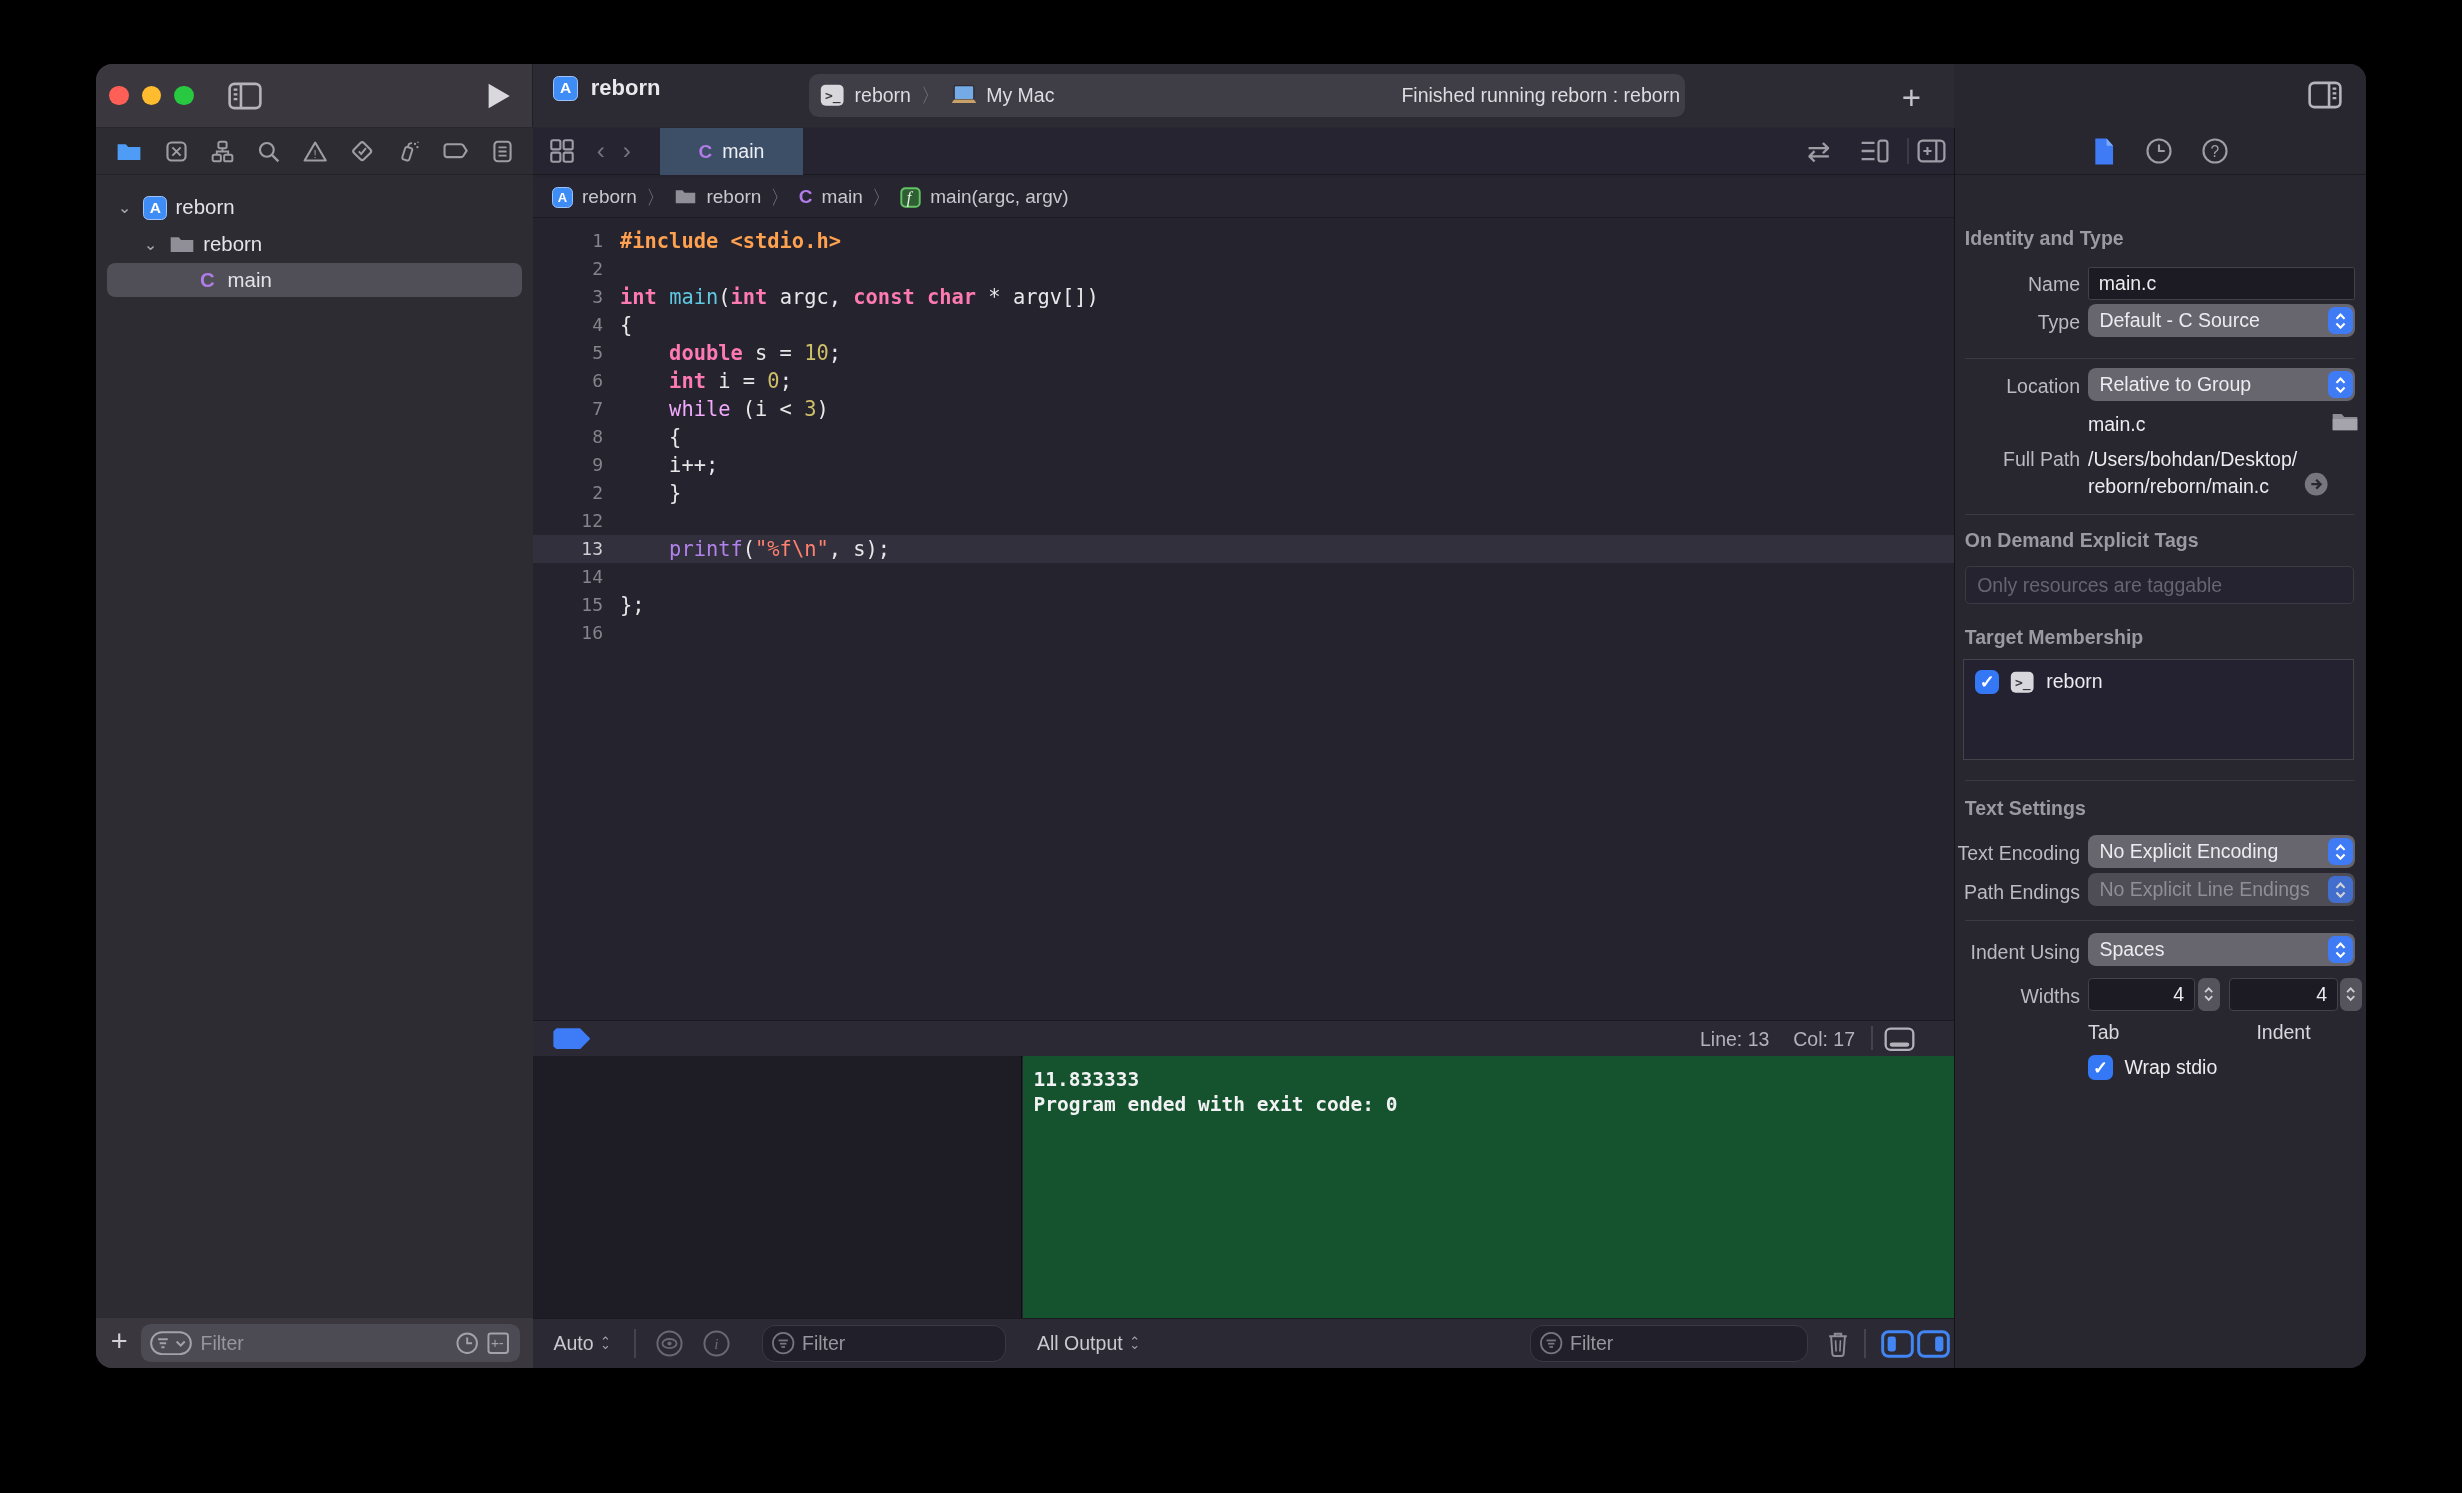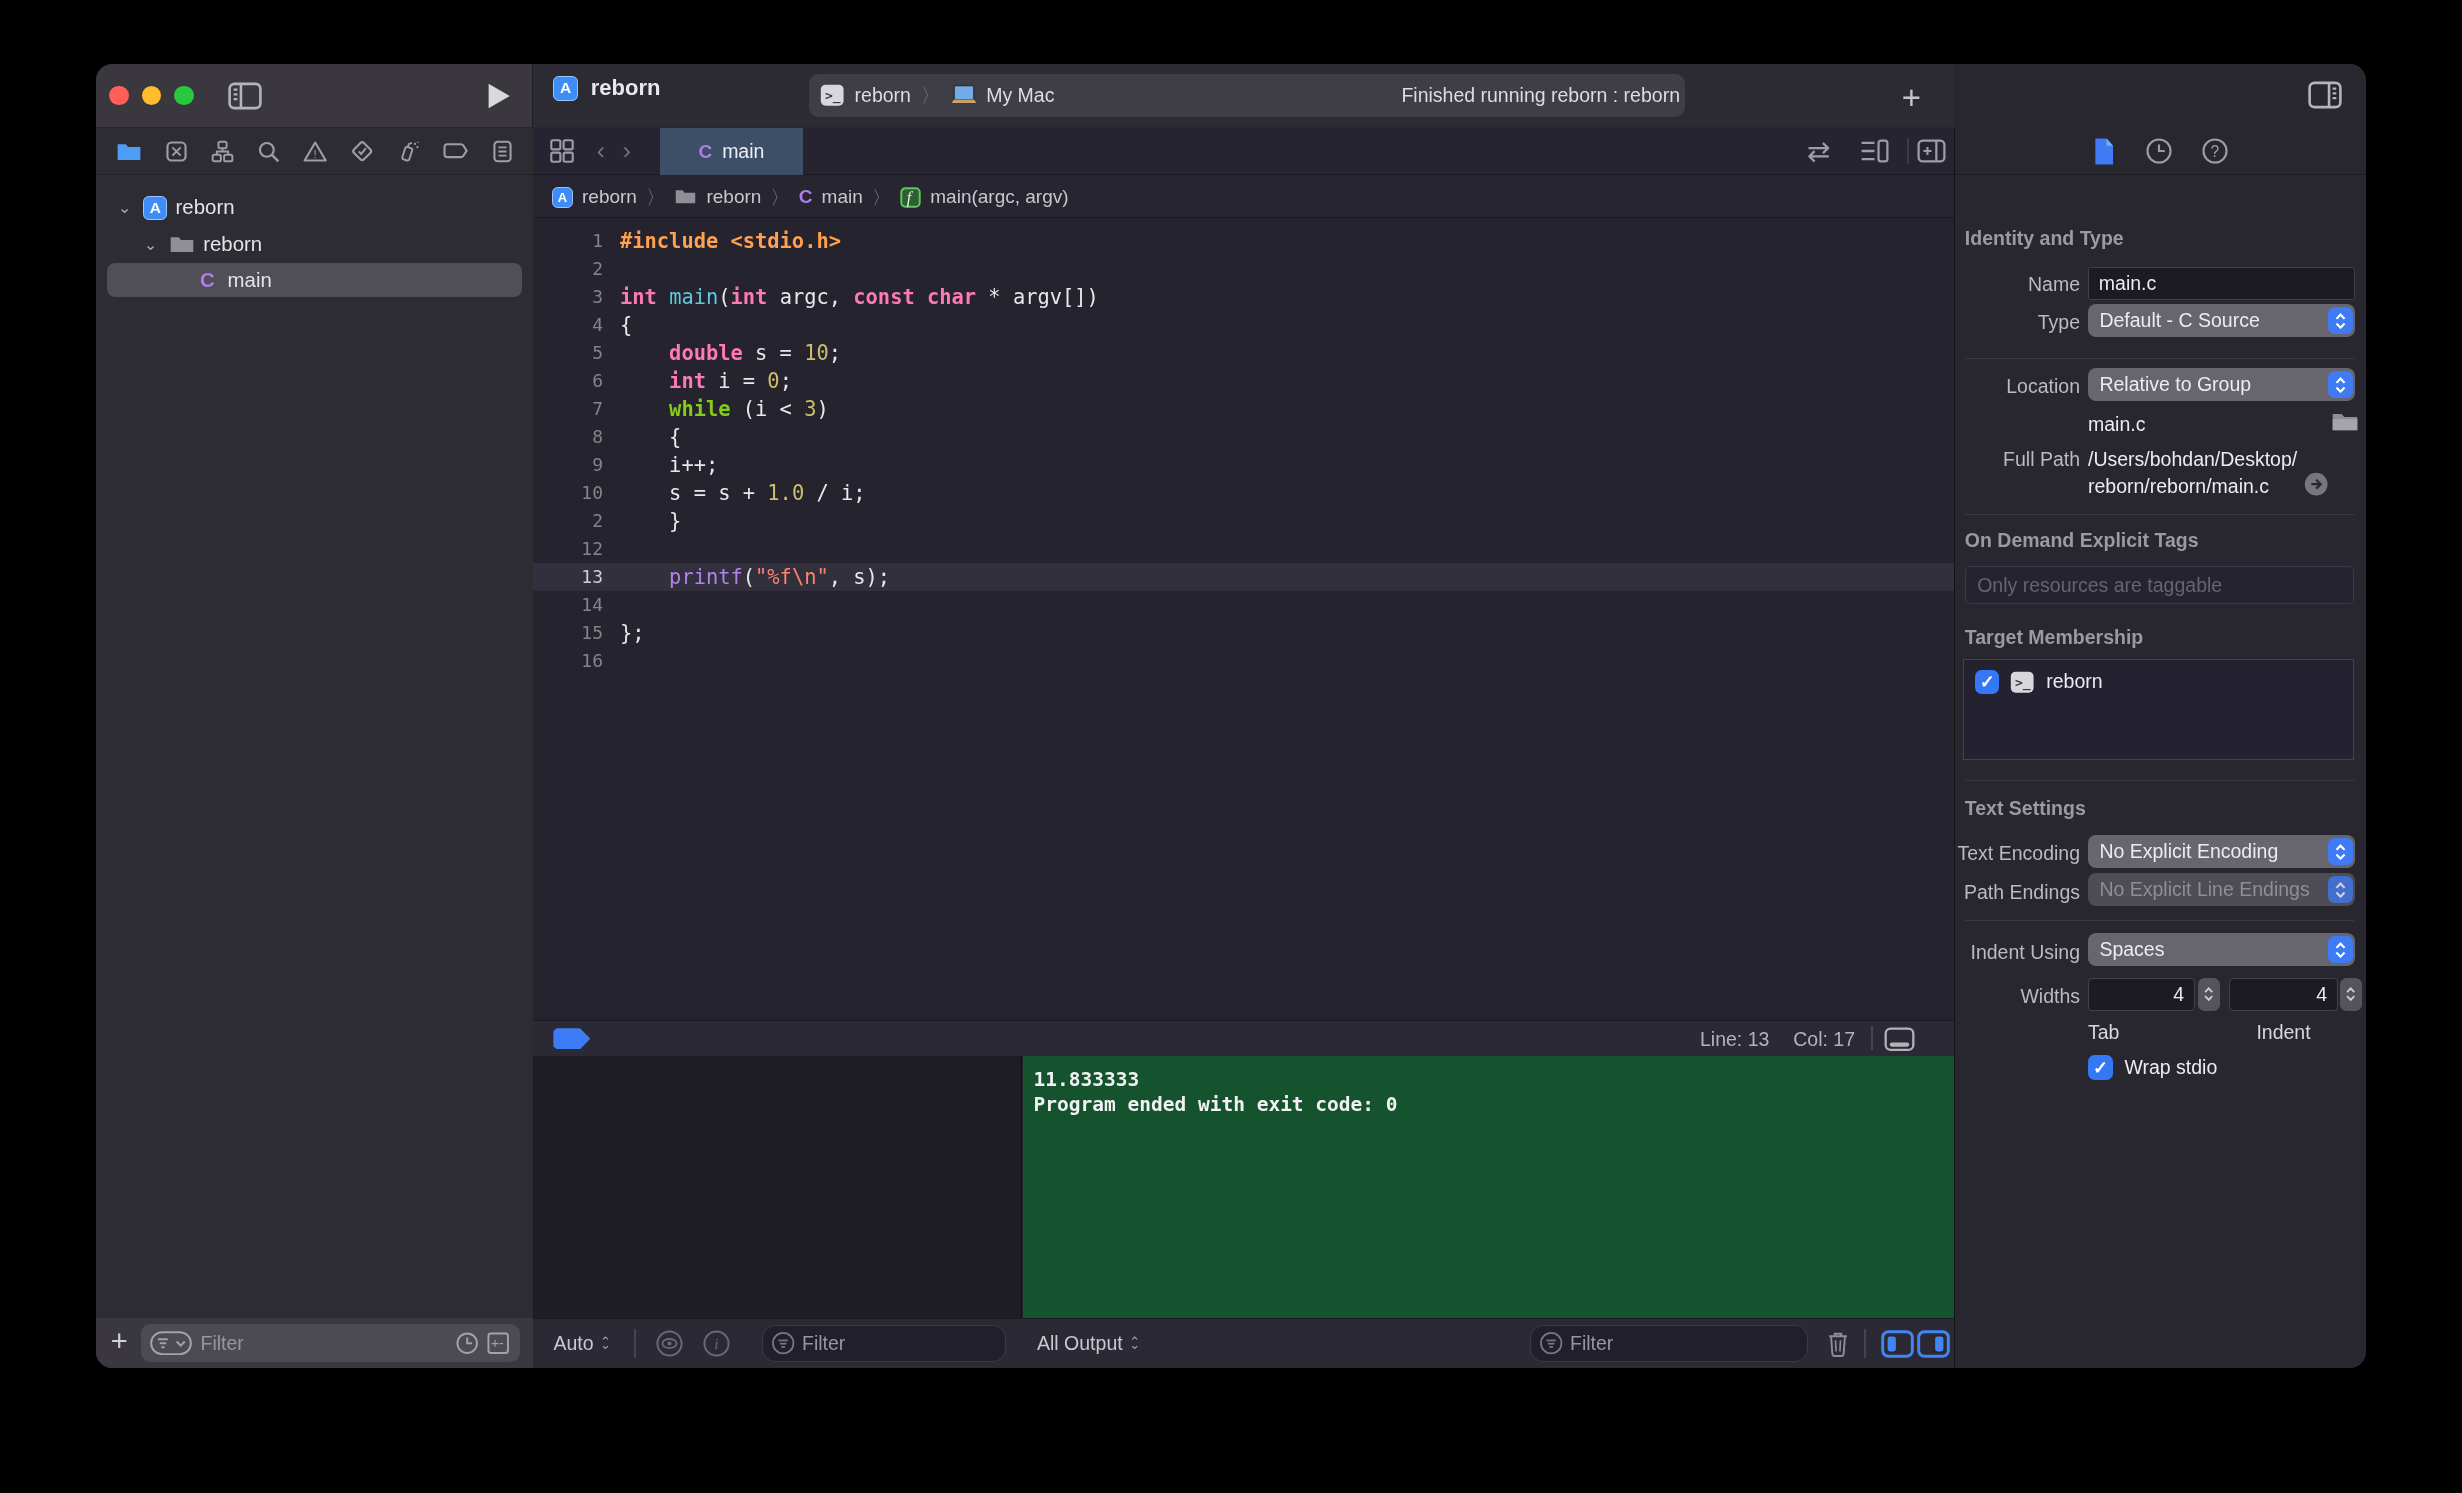--- a/index.html
+++ b/index.html
@@ -311,24 +311,23 @@
     </div>
 
     <div class="codewrap">
       <div>
           <div class="cl"><span class="ln">1</span><span class="ct"><span style="color: rgb(255, 161, 79); font-weight: bold;">#include &lt;stdio.h&gt;</span></span></div>
           <div class="cl"><span class="ln">2</span><span class="ct"></span></div>
           <div class="cl"><span class="ln">3</span><span class="ct"><span style="color: rgb(255, 122, 178); font-weight: bold;">int</span><span style="color: rgb(232, 232, 234);"> </span><span style="color: rgb(95, 201, 225);">main</span><span style="color: rgb(232, 232, 234);">(</span><span style="color: rgb(255, 122, 178); font-weight: bold;">int</span><span style="color: rgb(232, 232, 234);"> argc, </span><span style="color: rgb(255, 122, 178); font-weight: bold;">const</span><span style="color: rgb(232, 232, 234);"> </span><span style="color: rgb(255, 122, 178); font-weight: bold;">char</span><span style="color: rgb(232, 232, 234);"> * argv[])</span></span></div>
           <div class="cl"><span class="ln">4</span><span class="ct"><span style="color: rgb(232, 232, 234);">{</span></span></div>
           <div class="cl"><span class="ln">5</span><span class="ct"><span style="color: rgb(232, 232, 234);">    </span><span style="color: rgb(255, 122, 178); font-weight: bold;">double</span><span style="color: rgb(232, 232, 234);"> s = </span><span style="color: rgb(208, 191, 105);">10</span><span style="color: rgb(232, 232, 234);">;</span></span></div>
           <div class="cl"><span class="ln">6</span><span class="ct"><span style="color: rgb(232, 232, 234);">    </span><span style="color: rgb(255, 122, 178); font-weight: bold;">int</span><span style="color: rgb(232, 232, 234);"> i = </span><span style="color: rgb(208, 191, 105);">0</span><span style="color: rgb(232, 232, 234);">;</span></span></div>
-          <div class="cl"><span class="ln">7</span><span class="ct"><span style="color: rgb(232, 232, 234);">    </span><span style="color: #84cc16; font-weight: bold;">while</span><span style="color: rgb(232, 232, 234);"> (i &lt; </span><span style="color: rgb(208, 191, 105);">3</span><span style="color: rgb(232, 232, 234);">)</span></span></div>
+          <div class="cl"><span class="ln">7</span><span class="ct"><span style="color: rgb(232, 232, 234);">    </span><span style="color: #f0abfc; font-weight: normal;">while</span><span style="color: rgb(232, 232, 234);"> (i &lt; </span><span style="color: rgb(208, 191, 105);">3</span><span style="color: rgb(232, 232, 234);">)</span></span></div>
           <div class="cl"><span class="ln">8</span><span class="ct"><span style="color: rgb(232, 232, 234);">    {</span></span></div>
           <div class="cl"><span class="ln">9</span><span class="ct"><span style="color: rgb(232, 232, 234);">    i++;</span></span></div>
-          <div class="cl"><span class="ln">10</span><span class="ct"><span style="color: rgb(232, 232, 234);">    s = s + </span><span style="color: rgb(208, 191, 105);">1.0</span><span style="color: rgb(232, 232, 234);"> / i;</span></span></div>
           <div class="cl"><span class="ln">2</span><span class="ct"><span style="color: rgb(232, 232, 234);">    }</span></span></div>
           <div class="cl"><span class="ln">12</span><span class="ct"></span></div>
           <div class="cl cur"><span class="ln">13</span><span class="ct"><span style="color: rgb(232, 232, 234);">    </span><span style="color: rgb(178, 129, 235);">printf</span><span style="color: rgb(232, 232, 234);">(</span><span style="color: rgb(255, 129, 112);">"%f\n"</span><span style="color: rgb(232, 232, 234);">, s);</span></span></div>
           <div class="cl"><span class="ln">14</span><span class="ct"></span></div>
           <div class="cl"><span class="ln">15</span><span class="ct"><span style="color: rgb(232, 232, 234);">};</span></span></div>
           <div class="cl"><span class="ln">16</span><span class="ct"></span></div>
         </div>
     </div>
 
     <div class="statusbar">

